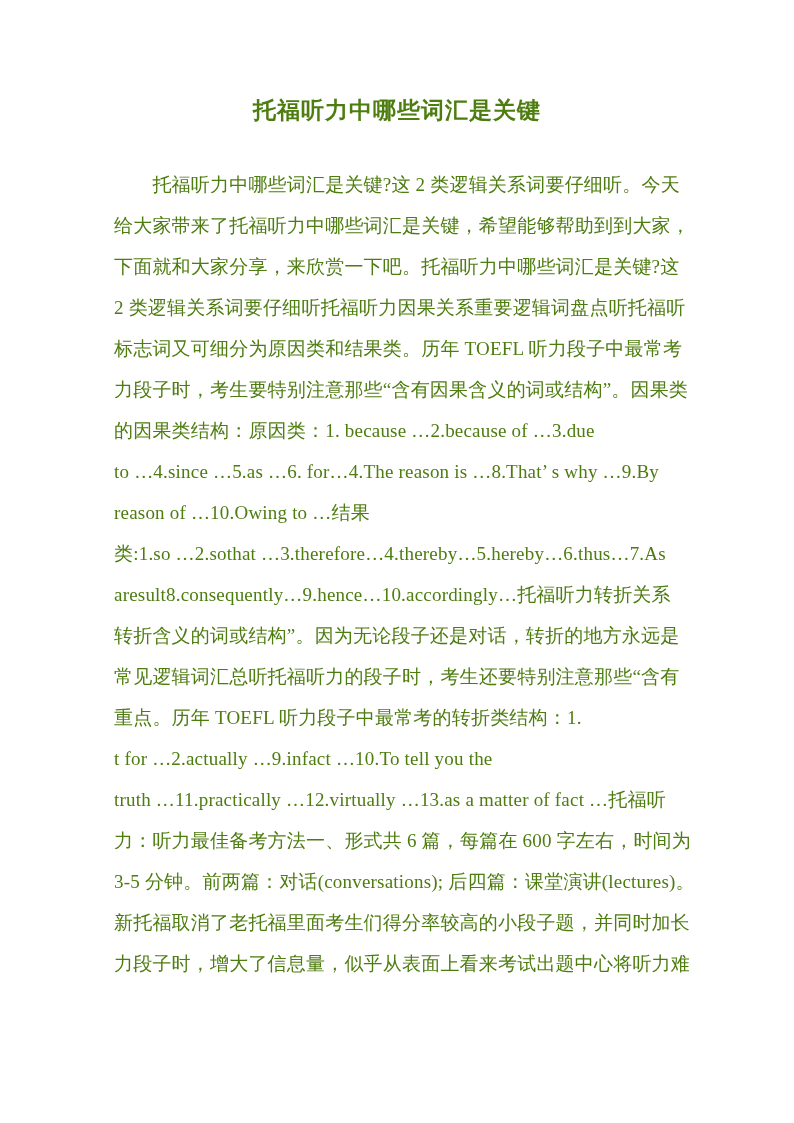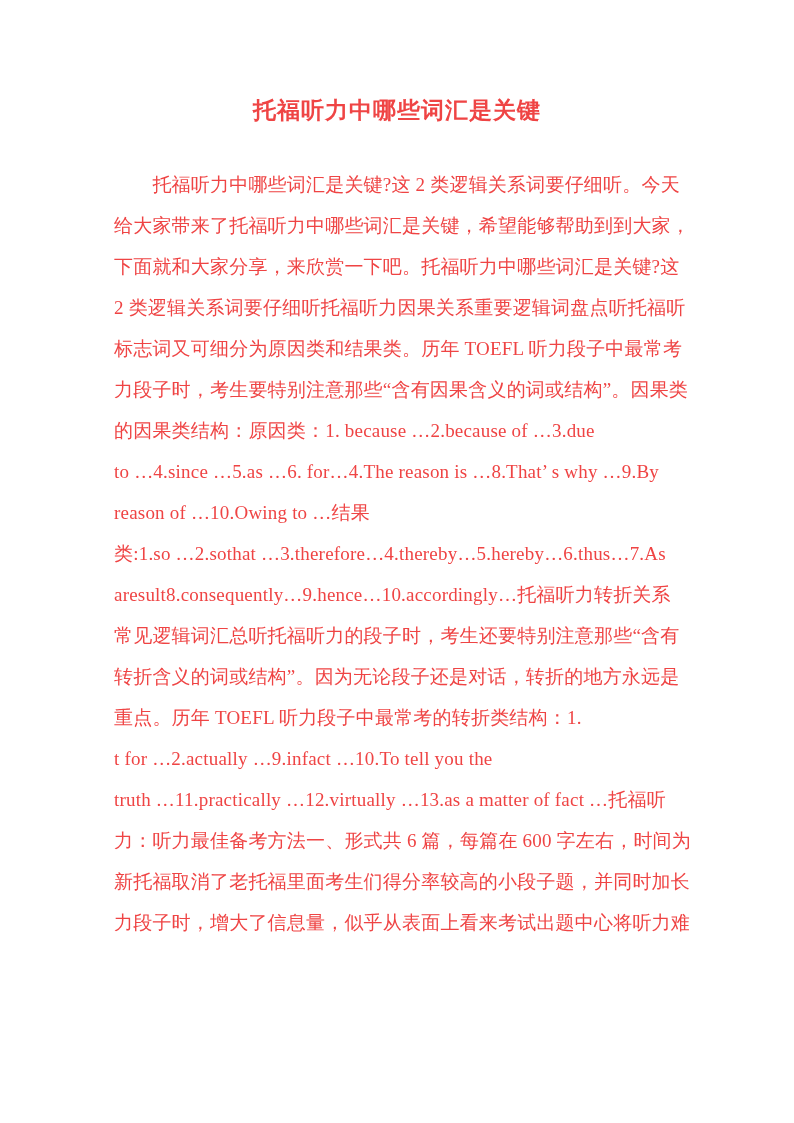--- a/index.html
+++ b/index.html
@@ -7,21 +7,21 @@
     padding: 0;
     background: #ffffff;
   }
   .page {
     position: relative;
     width: 756px;
     height: 1123px;
     background: #ffffff;
     overflow: hidden;
     font-family: "Liberation Serif", "DejaVu Serif", serif;
-    color: #ef4444;
+    color: #4d7c0f;
   }
   .doc-title {
     position: absolute;
     top: 94px;
     left: 0;
     width: 794px;
     text-align: center;
     font-size: 23px;
     line-height: 34px;
     font-weight: bold;
@@ -52,22 +52,23 @@
       <div class="text-line">给大家带来了托福听力中哪些词汇是关键，希望能够帮助到到大家，</div>
       <div class="text-line">下面就和大家分享，来欣赏一下吧。托福听力中哪些词汇是关键?这</div>
       <div class="text-line">2 类逻辑关系词要仔细听托福听力因果关系重要逻辑词盘点听托福听</div>
       <div class="text-line">标志词又可细分为原因类和结果类。历年 TOEFL 听力段子中最常考</div>
       <div class="text-line">力段子时，考生要特别注意那些“含有因果含义的词或结构”。因果类</div>
       <div class="text-line">的因果类结构：原因类：1. because …2.because of …3.due</div>
       <div class="text-line">to …4.since …5.as …6. for…4.The reason is …8.That’ s why …9.By</div>
       <div class="text-line">reason of …10.Owing to …结果</div>
       <div class="text-line">类:1.so …2.sothat …3.therefore…4.thereby…5.hereby…6.thus…7.As</div>
       <div class="text-line">aresult8.consequently…9.hence…10.accordingly…托福听力转折关系</div>
+      <div class="text-line">转折含义的词或结构”。因为无论段子还是对话，转折的地方永远是</div>
       <div class="text-line">常见逻辑词汇总听托福听力的段子时，考生还要特别注意那些“含有</div>
-      <div class="text-line">转折含义的词或结构”。因为无论段子还是对话，转折的地方永远是</div>
       <div class="text-line">重点。历年 TOEFL 听力段子中最常考的转折类结构：1.</div>
       <div class="text-line">t for …2.actually …9.infact …10.To tell you the</div>
       <div class="text-line">truth …11.practically …12.virtually …13.as a matter of fact …托福听</div>
       <div class="text-line">力：听力最佳备考方法一、形式共 6 篇，每篇在 600 字左右，时间为</div>
+      <div class="text-line">3-5 分钟。前两篇：对话(conversations); 后四篇：课堂演讲(lectures)。</div>
       <div class="text-line">新托福取消了老托福里面考生们得分率较高的小段子题，并同时加长</div>
       <div class="text-line">力段子时，增大了信息量，似乎从表面上看来考试出题中心将听力难</div>
     </div>
 </div>
 
 </body></html>

